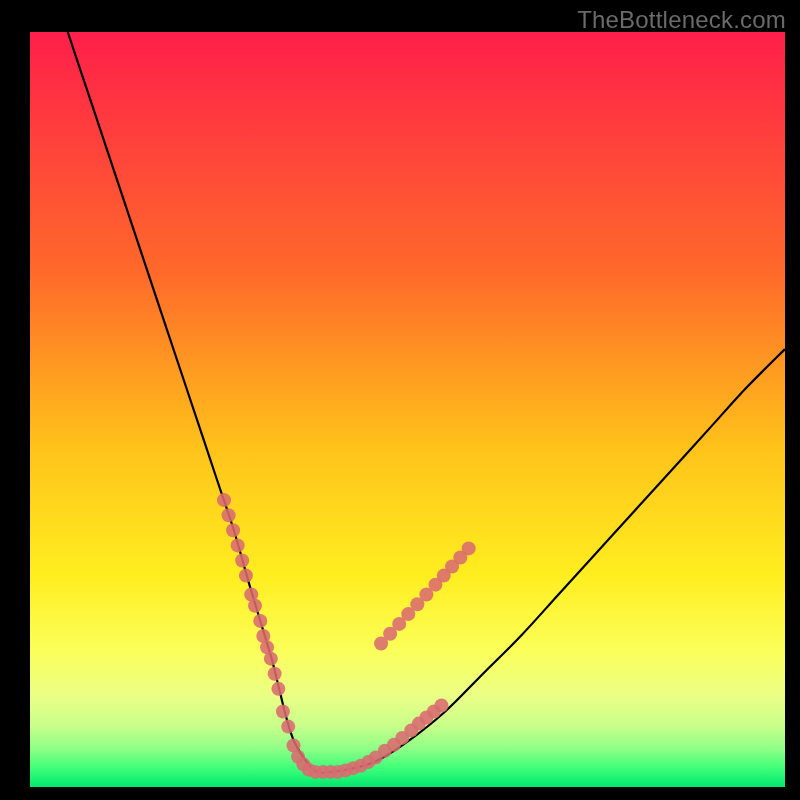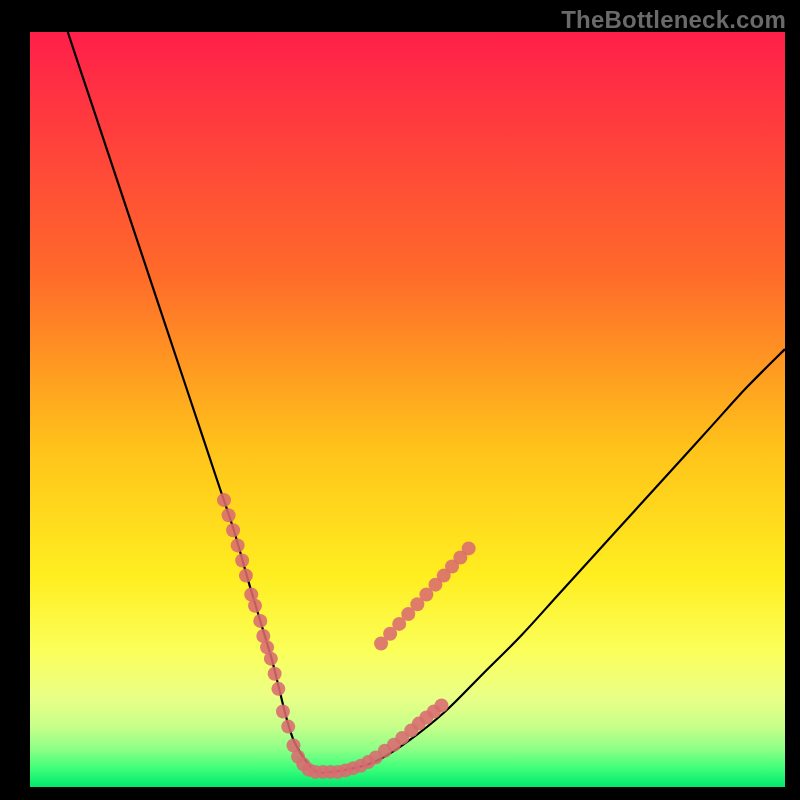--- a/index.html
+++ b/index.html
@@ -16,21 +16,21 @@
     height: 800px;
     background: #000;
     position: relative;
   }
   .watermark {
     position: absolute;
     top: 6px;
     right: 14px;
     color: #6a6a6a;
     font-size: 24px;
-    font-weight: 700;
+    font-weight: 400;
     z-index: 10;
     letter-spacing: 0.2px;
   }
   .plot-wrap {
     position: absolute;
     left: 30px;
     top: 32px;
     width: 755px;
     height: 755px;
   }

